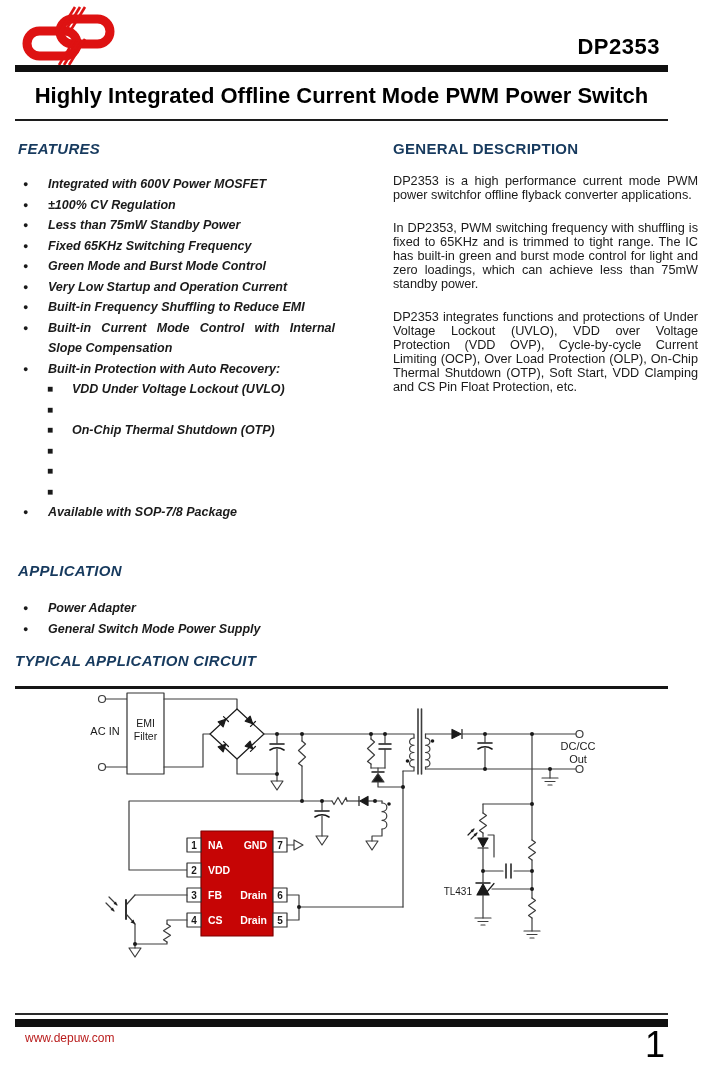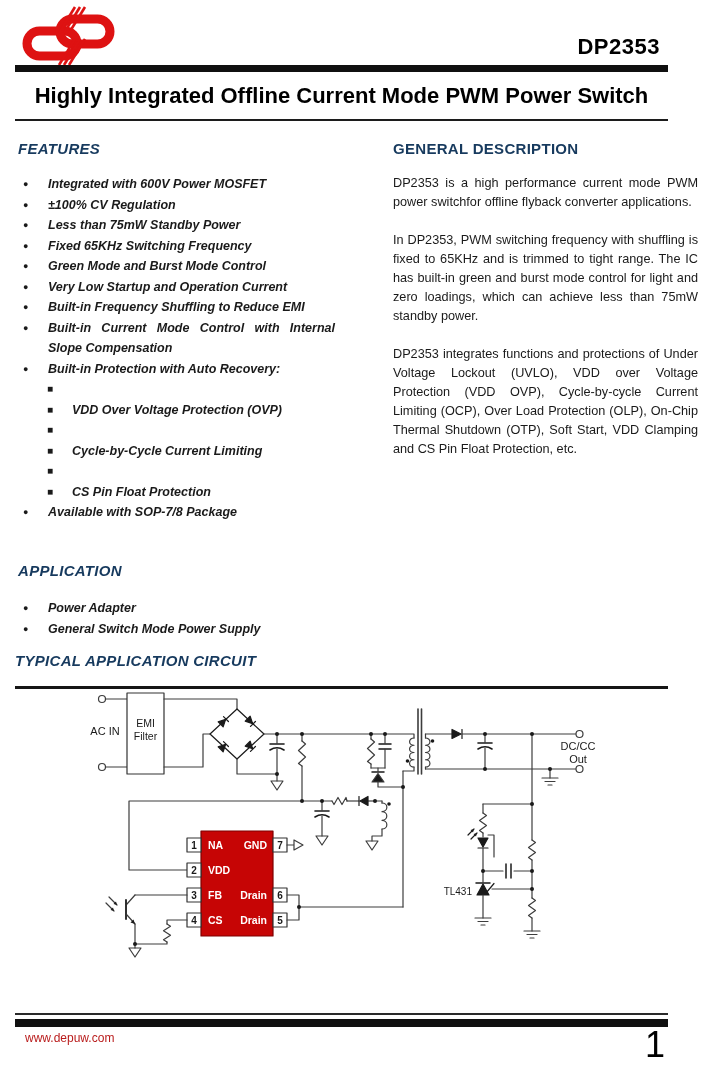--- a/index.html
+++ b/index.html
@@ -28,21 +28,21 @@
   .col-right{left:365px;width:305px;margin-left:28px;}
 
   ul.plain{list-style:none;margin:0;padding:0;}
   li.feat{display:flex;align-items:flex-start;line-height:20.5px;font-size:12.5px;font-weight:bold;}
   li.feat .bullet{width:30px;flex:0 0 30px;padding-left:5px;font-size:9px;line-height:20.5px;}
   li.feat .sq{font-size:10px;}
   li.feat.sub{padding-left:29px;}
   li.feat.sub .bullet{width:25px;flex:0 0 25px;padding-left:0;}
   li.feat .feat-text{flex:1;text-align:justify;}
 
-  .gd p{margin:0 0 19px 0;font-size:12.7px;line-height:19px;text-align:justify;}
+  .gd p{margin:0 0 19px 0;font-size:12.7px;line-height:14px;text-align:justify;}
 
   .apps li.feat{font-weight:bold;}
 
   .ftr-thin{left:15px;top:1013px;width:653px;height:2px;background:#2a2a2a;}
   .ftr-bar{left:15px;top:1019px;width:653px;height:8px;background:#101010;}
   .website{left:25px;top:1031px;font-size:12px;color:#b91c1c;}
   .page-number{right:55px;top:1024px;font-size:36px;color:#000;}
 
   svg text{font-family:"Liberation Sans",sans-serif;fill:var(--ink);}
   svg .icwhite{fill:#ffffff;font-weight:bold;}
@@ -105,38 +105,37 @@
   <li class="feat">
       <span class="bullet">●</span>
       <span class="feat-text">Built-in Current Mode Control with Internal Slope Compensation</span>
     </li>
   <li class="feat">
       <span class="bullet">●</span>
       <span class="feat-text">Built-in Protection with Auto Recovery:</span>
     </li>
   <li class="feat sub">
       <span class="bullet sq">■</span>
-    </li>
-  <li class="feat sub">
-      <span class="bullet sq">■</span>
-      <span class="feat-text">VDD Over Voltage Protection (OVP)</span>
-    </li>
-  <li class="feat sub">
-      <span class="bullet sq">■</span>
-    </li>
-  <li class="feat sub">
-      <span class="bullet sq">■</span>
-      <span class="feat-text">Cycle-by-Cycle Current Limiting</span>
-    </li>
-  <li class="feat sub">
-      <span class="bullet sq">■</span>
-    </li>
-  <li class="feat sub">
-      <span class="bullet sq">■</span>
-      <span class="feat-text">CS Pin Float Protection</span>
+      <span class="feat-text">VDD Under Voltage Lockout (UVLO)</span>
+    </li>
+  <li class="feat sub">
+      <span class="bullet sq">■</span>
+    </li>
+  <li class="feat sub">
+      <span class="bullet sq">■</span>
+      <span class="feat-text">On-Chip Thermal Shutdown (OTP)</span>
+    </li>
+  <li class="feat sub">
+      <span class="bullet sq">■</span>
+    </li>
+  <li class="feat sub">
+      <span class="bullet sq">■</span>
+    </li>
+  <li class="feat sub">
+      <span class="bullet sq">■</span>
     </li>
   <li class="feat">
       <span class="bullet">●</span>
       <span class="feat-text">Available with SOP-7/8 Package</span>
     </li>
 </ul>
 
 <div class="abs col-left section-heading" style="top:562px;">APPLICATION</div>
 <ul class="abs col-left plain apps" style="top:598px;">
   <li class="feat">

